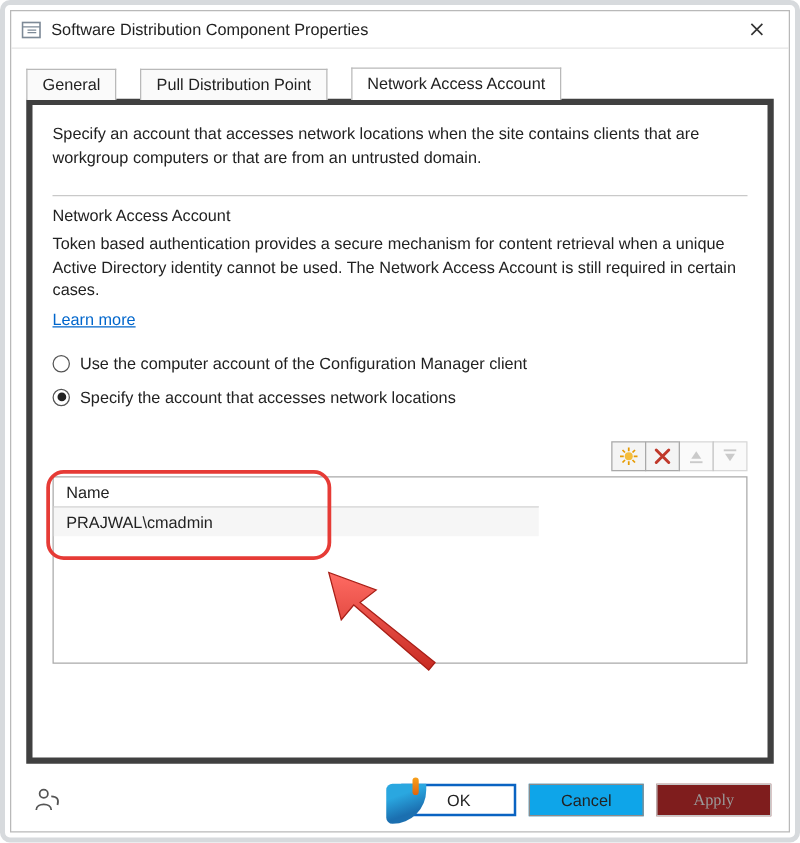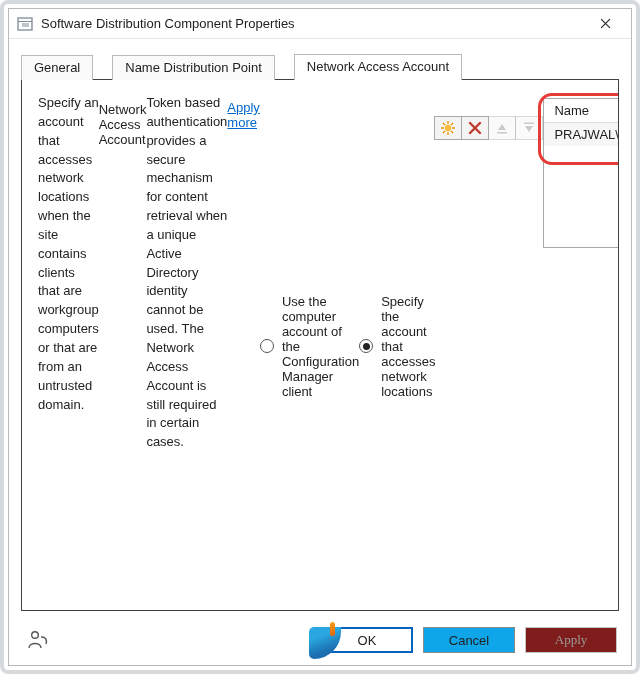--- a/index.html
+++ b/index.html
@@ -44,25 +44,25 @@
     border-bottom: none;
     background: #fff;
     margin-right: -1px;
     font-size: 13px;
     position: relative; top: 1px;
     color: #222;
   }
   .tab.active { background: #fff; z-index: 2; padding-bottom:6px; }
   .tab:not(.active) { background: #fafafa; }
   .tab-pane {
-    border: 1px solid #404040;
+    border: 5px solid #404040;
     margin: 0 12px 8px 12px;
     padding: 14px 16px 12px 16px;
     flex: 1 1 auto;
-    display: flex; flex-direction: row;
+    display: flex; flex-direction: column;
     overflow: hidden;
   }
   .intro { line-height: 1.45; margin-bottom: 10px; }
   hr.sep { border: none; border-top: 1px solid #c9c9c9; margin: 10px 0 0 0; }
   .group-title { margin: 8px 0 6px 0; font-size: 13px; }
   .group-text { line-height: 1.45; }
   .learn { color: #0066cc; text-decoration: underline; display: inline-block; margin: 6px 0 14px 0; }
   .radio-row { display: flex; align-items: center; margin: 6px 0; gap: 8px; }
   .radio {
     width: 14px; height: 14px; border: 1px solid #555; border-radius: 50%;
@@ -142,30 +142,30 @@
     <span class="title">Software Distribution Component Properties</span>
     <span class="winclose" title="Close">
       <svg viewBox="0 0 10 10">
           <path d="M1 1 L9 9 M9 1 L1 9" stroke="#333" stroke-width="1.2"></path>
         </svg>
     </span>
   </div>
 
   <div class="tabs">
     <div class="tab">General</div>
-    <div class="tab">Name Distribution Point</div>
+    <div class="tab">Pull Distribution Point</div>
     <div class="tab active">Network Access Account</div>
   </div>
 
   <div class="tab-pane">
     <div class="intro">Specify an account that accesses network locations when the site contains clients that are workgroup computers or that are from an untrusted domain.</div>
     <hr class="sep">
     <div class="group-title">Network Access Account</div>
     <div class="group-text">Token based authentication provides a secure mechanism for content retrieval when a unique Active Directory identity cannot be used. The Network Access Account is still required in certain cases.</div>
-    <a href="#" class="learn">Apply more</a>
+    <a href="#" class="learn">Learn more</a>
 
     <div class="radio-row">
       <span class="radio"></span>
       <span>Use the computer account of the Configuration Manager client</span>
     </div>
     <div class="radio-row">
       <span class="radio checked"></span>
       <span>Specify the account that accesses network locations</span>
     </div>
 

